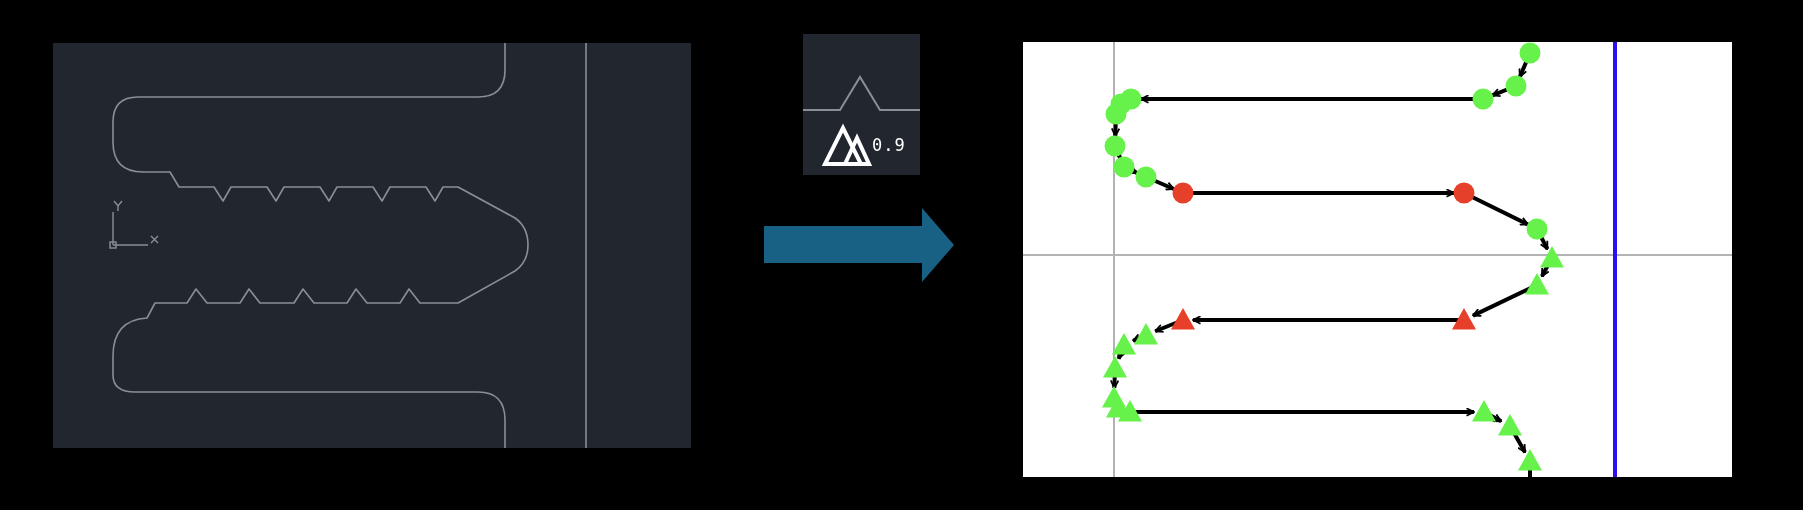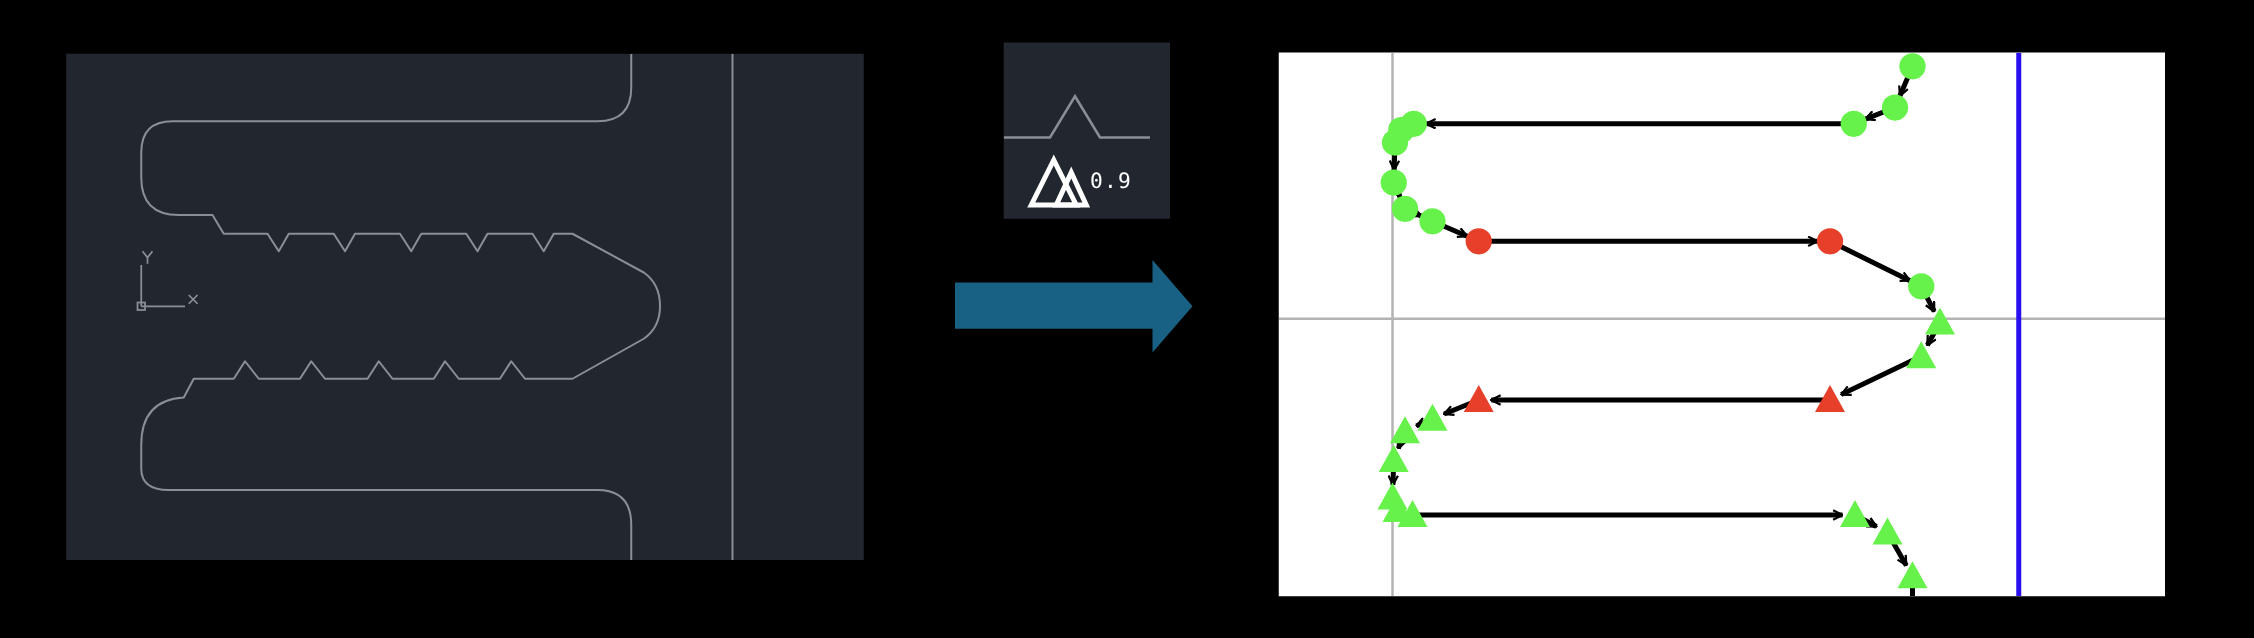--- a/index.html
+++ b/index.html
@@ -1,19 +1,19 @@
 <!DOCTYPE html>
 <html><head>
 <meta charset="utf-8">
 <style>
   html, body { margin: 0; padding: 0; background: #000000; }
   body { width: 1803px; height: 510px; position: relative; overflow: hidden; font-family: "DejaVu Sans Mono", monospace; }
   .panel { position: absolute; }
   #cad-panel { left: 53px; top: 43px; width: 638px; height: 405px; background: #22272f; }
-  #legend-panel { left: 803px; top: 34px; width: 117px; height: 141px; background: #22272f; padding-left: 16px; }
+  #legend-panel { left: 803px; top: 34px; width: 117px; height: 141px; background: #22272f; }
   #plot-panel { left: 1023px; top: 42px; width: 709px; height: 435px; background: #ffffff; overflow: hidden; }
   svg { position: absolute; left: 0; top: 0; }
   .legend-value { position: absolute; left: 69px; top: 101px; color: #ffffff; font-size: 17px; letter-spacing: 1px; font-family: "DejaVu Sans Mono", monospace; }
 </style>
 </head>
 <body>
 
 <div class="panel" id="cad-panel">
   <svg width="638" height="405" viewBox="53 43 638 405">
     <g fill="none" stroke="#8a8f96" stroke-width="1.6" stroke-linejoin="round">

